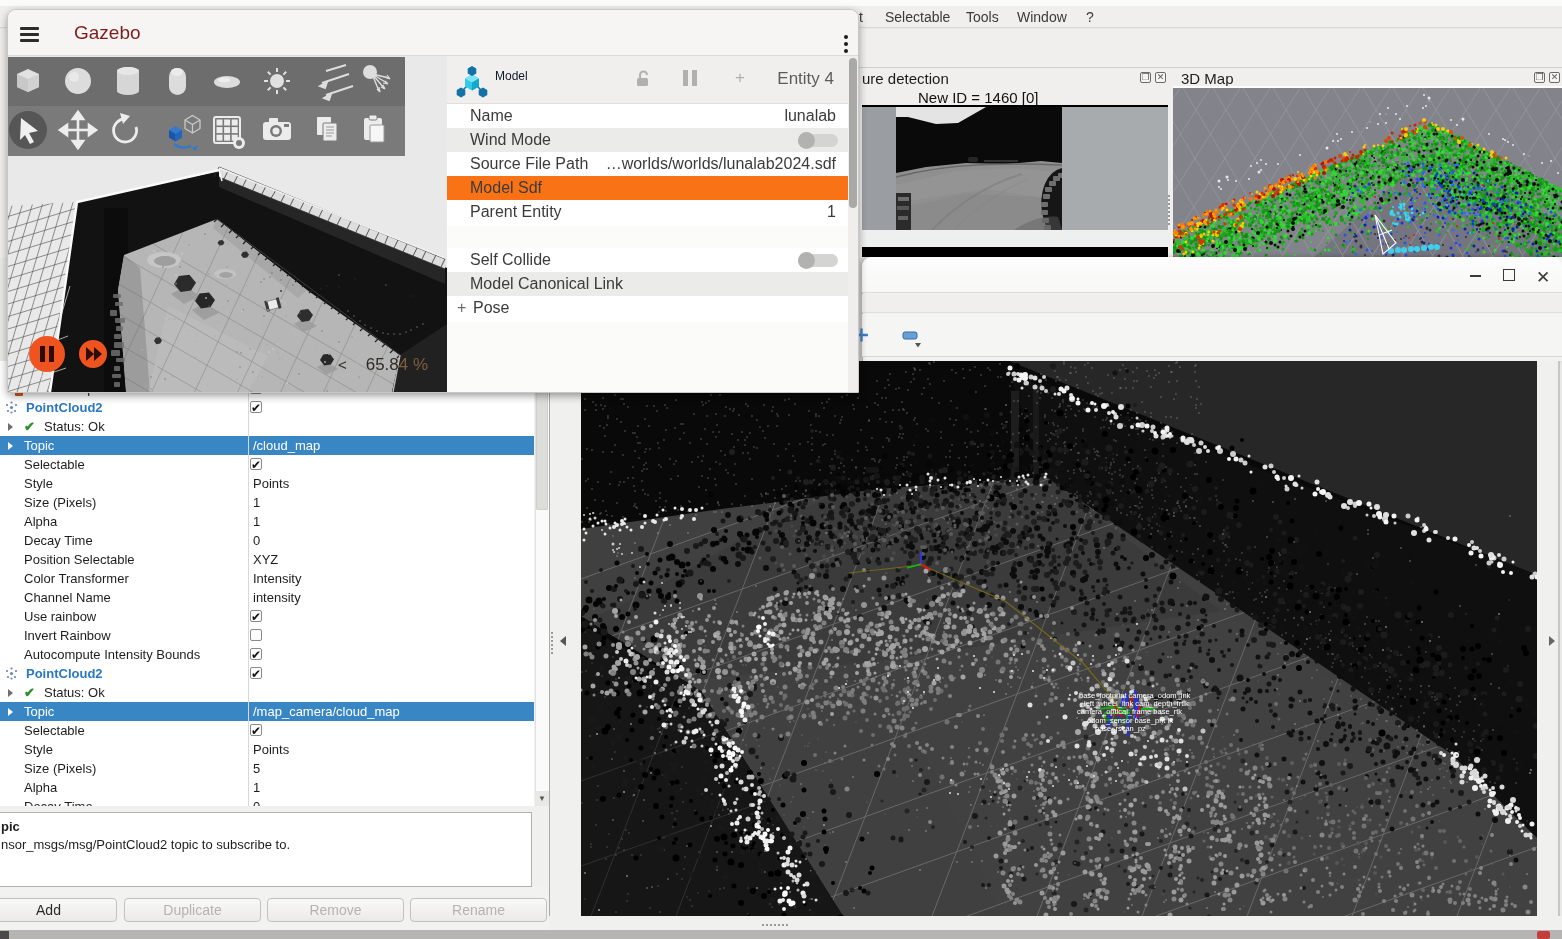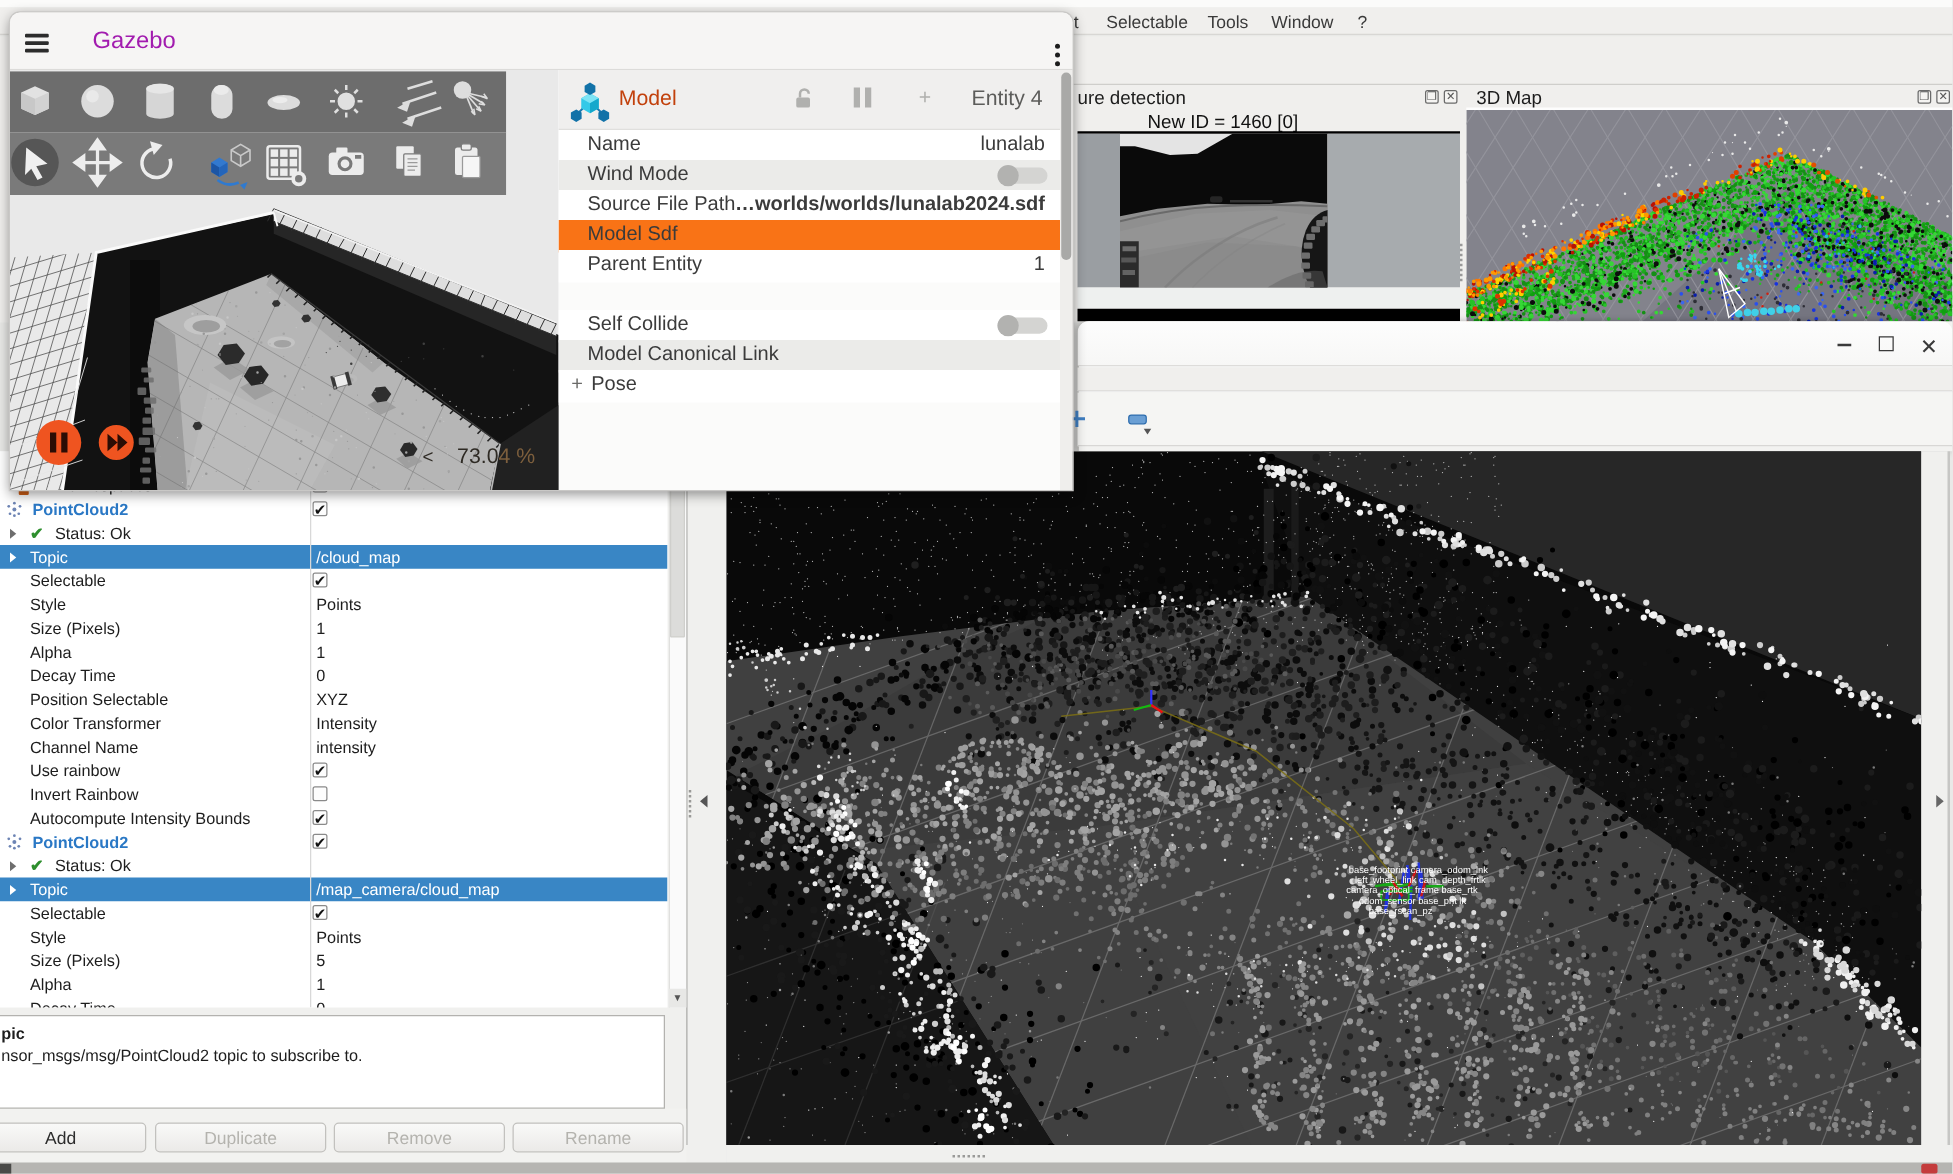--- a/index.html
+++ b/index.html
@@ -51,21 +51,21 @@
 #helpbox span{position:absolute;left:20px;top:24px}
 .pbtn{position:absolute;top:898px;height:24px;background:linear-gradient(#f9f9f8,#ebeae8);border:1px solid #c2c1be;border-radius:4px;font-size:14px;text-align:center;line-height:22px}
 .pbtn.dis{color:#b4b3ae}
 #belowbtns{left:0;top:887px;width:549px;height:43px;background:#f2f2f0}
 #splitcol{left:549px;top:361px;width:32px;height:555px;background:#f0f0ee;border-left:1px solid #a9a9a7}
 #rv3d{left:581px;top:361px;width:956px;height:555px}
 #taskbar{left:0;top:930px;width:1562px;height:9px;background:#b6b5b2}
 
 #gz{left:8px;top:10px;width:850px;height:382px;background:#fbfbfa;border-radius:8px 8px 0 0;box-shadow:0 3px 10px rgba(0,0,0,.45);outline:1px solid #c9c8c6}
 #gztitle{position:absolute;left:0;top:0;width:850px;height:46px;background:#f6f5f4;border-bottom:1px solid #dcdbd9;border-radius:8px 8px 0 0}
-#gztitle .t{position:absolute;left:66px;top:12px;font-size:19px;color:#a21caf}
+#gztitle .t{position:absolute;left:66px;top:12px;font-size:19px;color:#7f1d1d}
 .hbar{position:absolute;left:12px;width:19px;height:3px;background:#2c2c2c;border-radius:1px}
 #gzview{position:absolute;left:0;top:46px;width:439px;height:336px}
 #gztools{position:absolute;left:0;top:47px;width:397px;height:99px}
 #gzpanel{position:absolute;left:439px;top:46px;width:401px;height:336px;background:#fbfbfa;font-size:16px;color:#3b3b3b}
 .prow{position:absolute;left:0;width:401px;height:26px;line-height:24px}
 .prow .lb{position:absolute;left:23px}
 .prow .vl{position:absolute;right:12px;text-align:center}
 .toggle{position:absolute;right:10px;top:6px;width:40px;height:13px;background:#d4d4d2;border-radius:7px}
 .toggle::before{content:"";position:absolute;left:0px;top:-2px;width:17px;height:17px;background:#b2b2b0;border-radius:50%}
 #gzscroll{position:absolute;left:840px;top:46px;width:10px;height:336px;background:#efeeec}
@@ -1017,61 +1017,61 @@
               <line x1="318" y1="76" x2="326" y2="76"></line>
               <line x1="318" y1="79" x2="324" y2="79"></line>
             </g>
           </g>
           <g>
             <rect x="356" y="61" width="18" height="22" rx="2" fill="#ececec"></rect>
             <rect x="361" y="58" width="8" height="5" rx="1.5" fill="#ececec" stroke="#7a7a7a" stroke-width="1"></rect>
             <rect x="362" y="68" width="14" height="17" rx="1" fill="#f6f6f6" stroke="#9a9a9a" stroke-width="1"></rect>
           </g>
         </svg></div>
-<div id="pct"><span style="font-size:15px;color:#2e2a24">&lt;</span> &nbsp; &nbsp;<span style="color:#2e2a24">73.0</span><span style="color:#7d5f3d">4 %</span></div>
+<div id="pct"><span style="font-size:15px;color:#2e2a24">&lt;</span> &nbsp; &nbsp;<span style="color:#2e2a24">65.8</span><span style="color:#7d5f3d">4 %</span></div>
 <svg style="position:absolute;left:12px;top:317px" width="110" height="55">
  <circle cx="27" cy="27" r="18" fill="#ef5420"></circle>
         <rect x="20" y="19" width="5" height="16" fill="#2b0d05"></rect>
         <rect x="29" y="19" width="5" height="16" fill="#2b0d05"></rect>
  <circle cx="73" cy="27" r="14" fill="#ef5420"></circle>
         <path d="M66 20 l8 7 l-8 7 Z M74 20 l8 7 l-8 7 Z" fill="#2b0d05"></path>
 </svg>
 <div id="gzpanel">
         <div style="position:absolute;left:0;top:0;width:401px;height:48px;background:#f0efee;border-bottom:1px solid #e0dfdd">
           <svg style="position:absolute;left:8px;top:9px" width="34" height="34">
             <g stroke="#1a7ab0" stroke-width="1.6" fill="none">
               <path d="M17 16 L17 6 M17 16 L6 27 M17 16 L28 27"></path>
             </g>
             <path d="M17 9.5 l7 4 v8 l-7 4 l-7 -4 v-8 Z" fill="#33c9e8"></path>
             <path d="M17 9.5 l7 4 l-7 4 l-7 -4 Z" fill="#7ce4f5"></path>
             <path d="M17 17.5 v8 l7 -4 v-8 Z" fill="#14a8cc"></path>
             <path d="M17 1 l4.3 2.5 v5 L17 11 l-4.3 -2.5 v-5 Z" fill="#1272a8"></path>
             <path d="M6 22.5 l4.3 2.5 v5 L6 32.5 l-4.3 -2.5 v-5 Z" fill="#1272a8"></path>
             <path d="M28 22.5 l4.3 2.5 v5 L28 32.5 l-4.3 -2.5 v-5 Z" fill="#1272a8"></path>
           </svg>
-          <span style="position:absolute;left:48px;top:13px;font-size:17px;color:#c2410c">Model</span>
+          <span style="position:absolute;left:48px;top:13px;font-size:12px;color:#0f172a">Model</span>
           <svg style="position:absolute;left:188px;top:14px" width="16" height="18">
             <rect x="2" y="8" width="11" height="8" rx="1.5" fill="#b0b0ae"></rect>
             <path d="M5 8 V5 a3.5 3.5 0 0 1 7 0" stroke="#b0b0ae" stroke-width="2" fill="none"></path>
           </svg>
           <span style="position:absolute;left:236px;top:14px;color:#8a8a88"><span style="display:inline-block;width:5px;height:16px;background:#b0b0ae;margin-right:4px"></span><span style="display:inline-block;width:5px;height:16px;background:#b0b0ae"></span></span>
           <span style="position:absolute;left:288px;top:12px;font-size:17px;color:#b0b0ae">+</span>
           <span style="position:absolute;right:14px;top:13px;font-size:17px;color:#5c5c5a">Entity 4</span>
         </div>
         <div class="prow" style="top:48px;background:#ffffff">
           <span class="lb">Name</span>
           <span class="vl" style="font-weight:normal">lunalab</span>
         </div>
         <div class="prow" style="top:72px;background:#ebebe9">
           <span class="lb">Wind Mode</span>
           <span class="toggle"></span>
         </div>
         <div class="prow" style="top:96px;background:#ffffff">
           <span class="lb">Source File Path</span>
-          <span class="vl" style="font-weight:bold">…worlds/worlds/lunalab2024.sdf</span>
+          <span class="vl" style="font-weight:normal">…worlds/worlds/lunalab2024.sdf</span>
         </div>
         <div class="prow" style="top:120px;background:#f97316">
           <span class="lb">Model Sdf</span>
         </div>
         <div class="prow" style="top:144px;background:#ffffff">
           <span class="lb">Parent Entity</span>
           <span class="vl" style="font-weight:normal">1</span>
         </div>
         <div class="prow" style="top:192px;background:#ffffff">
           <span class="lb">Self Collide</span>

